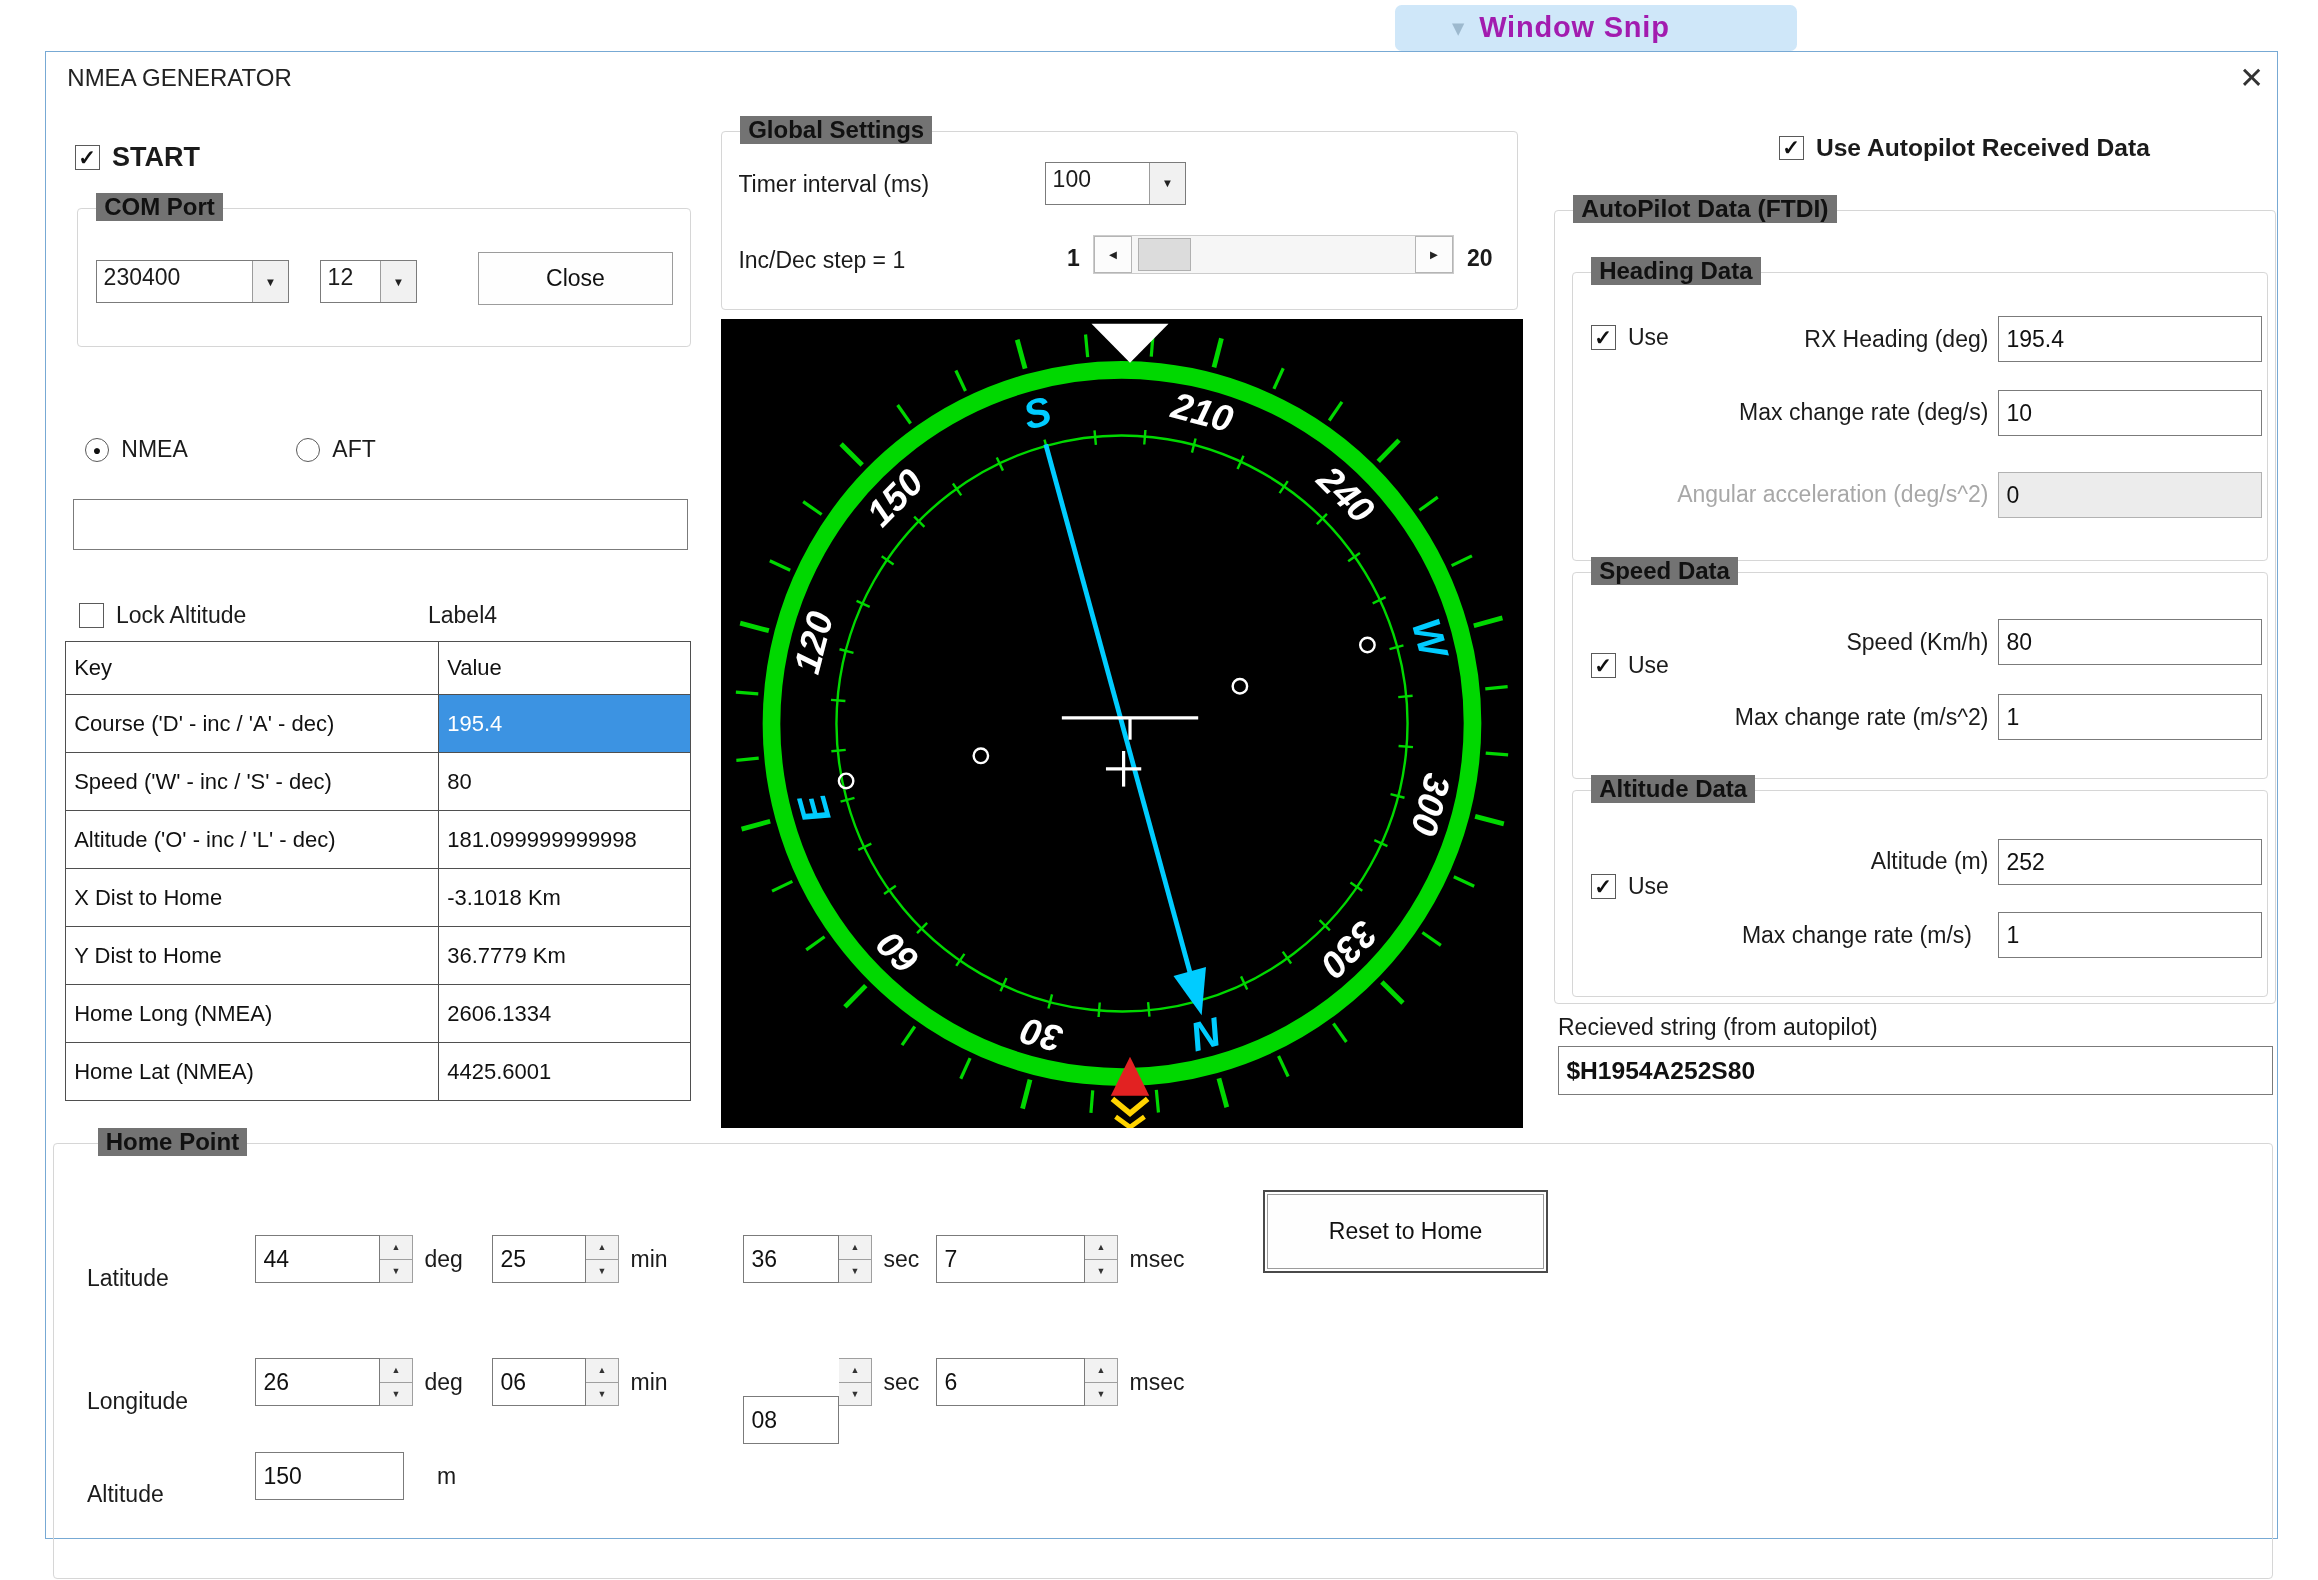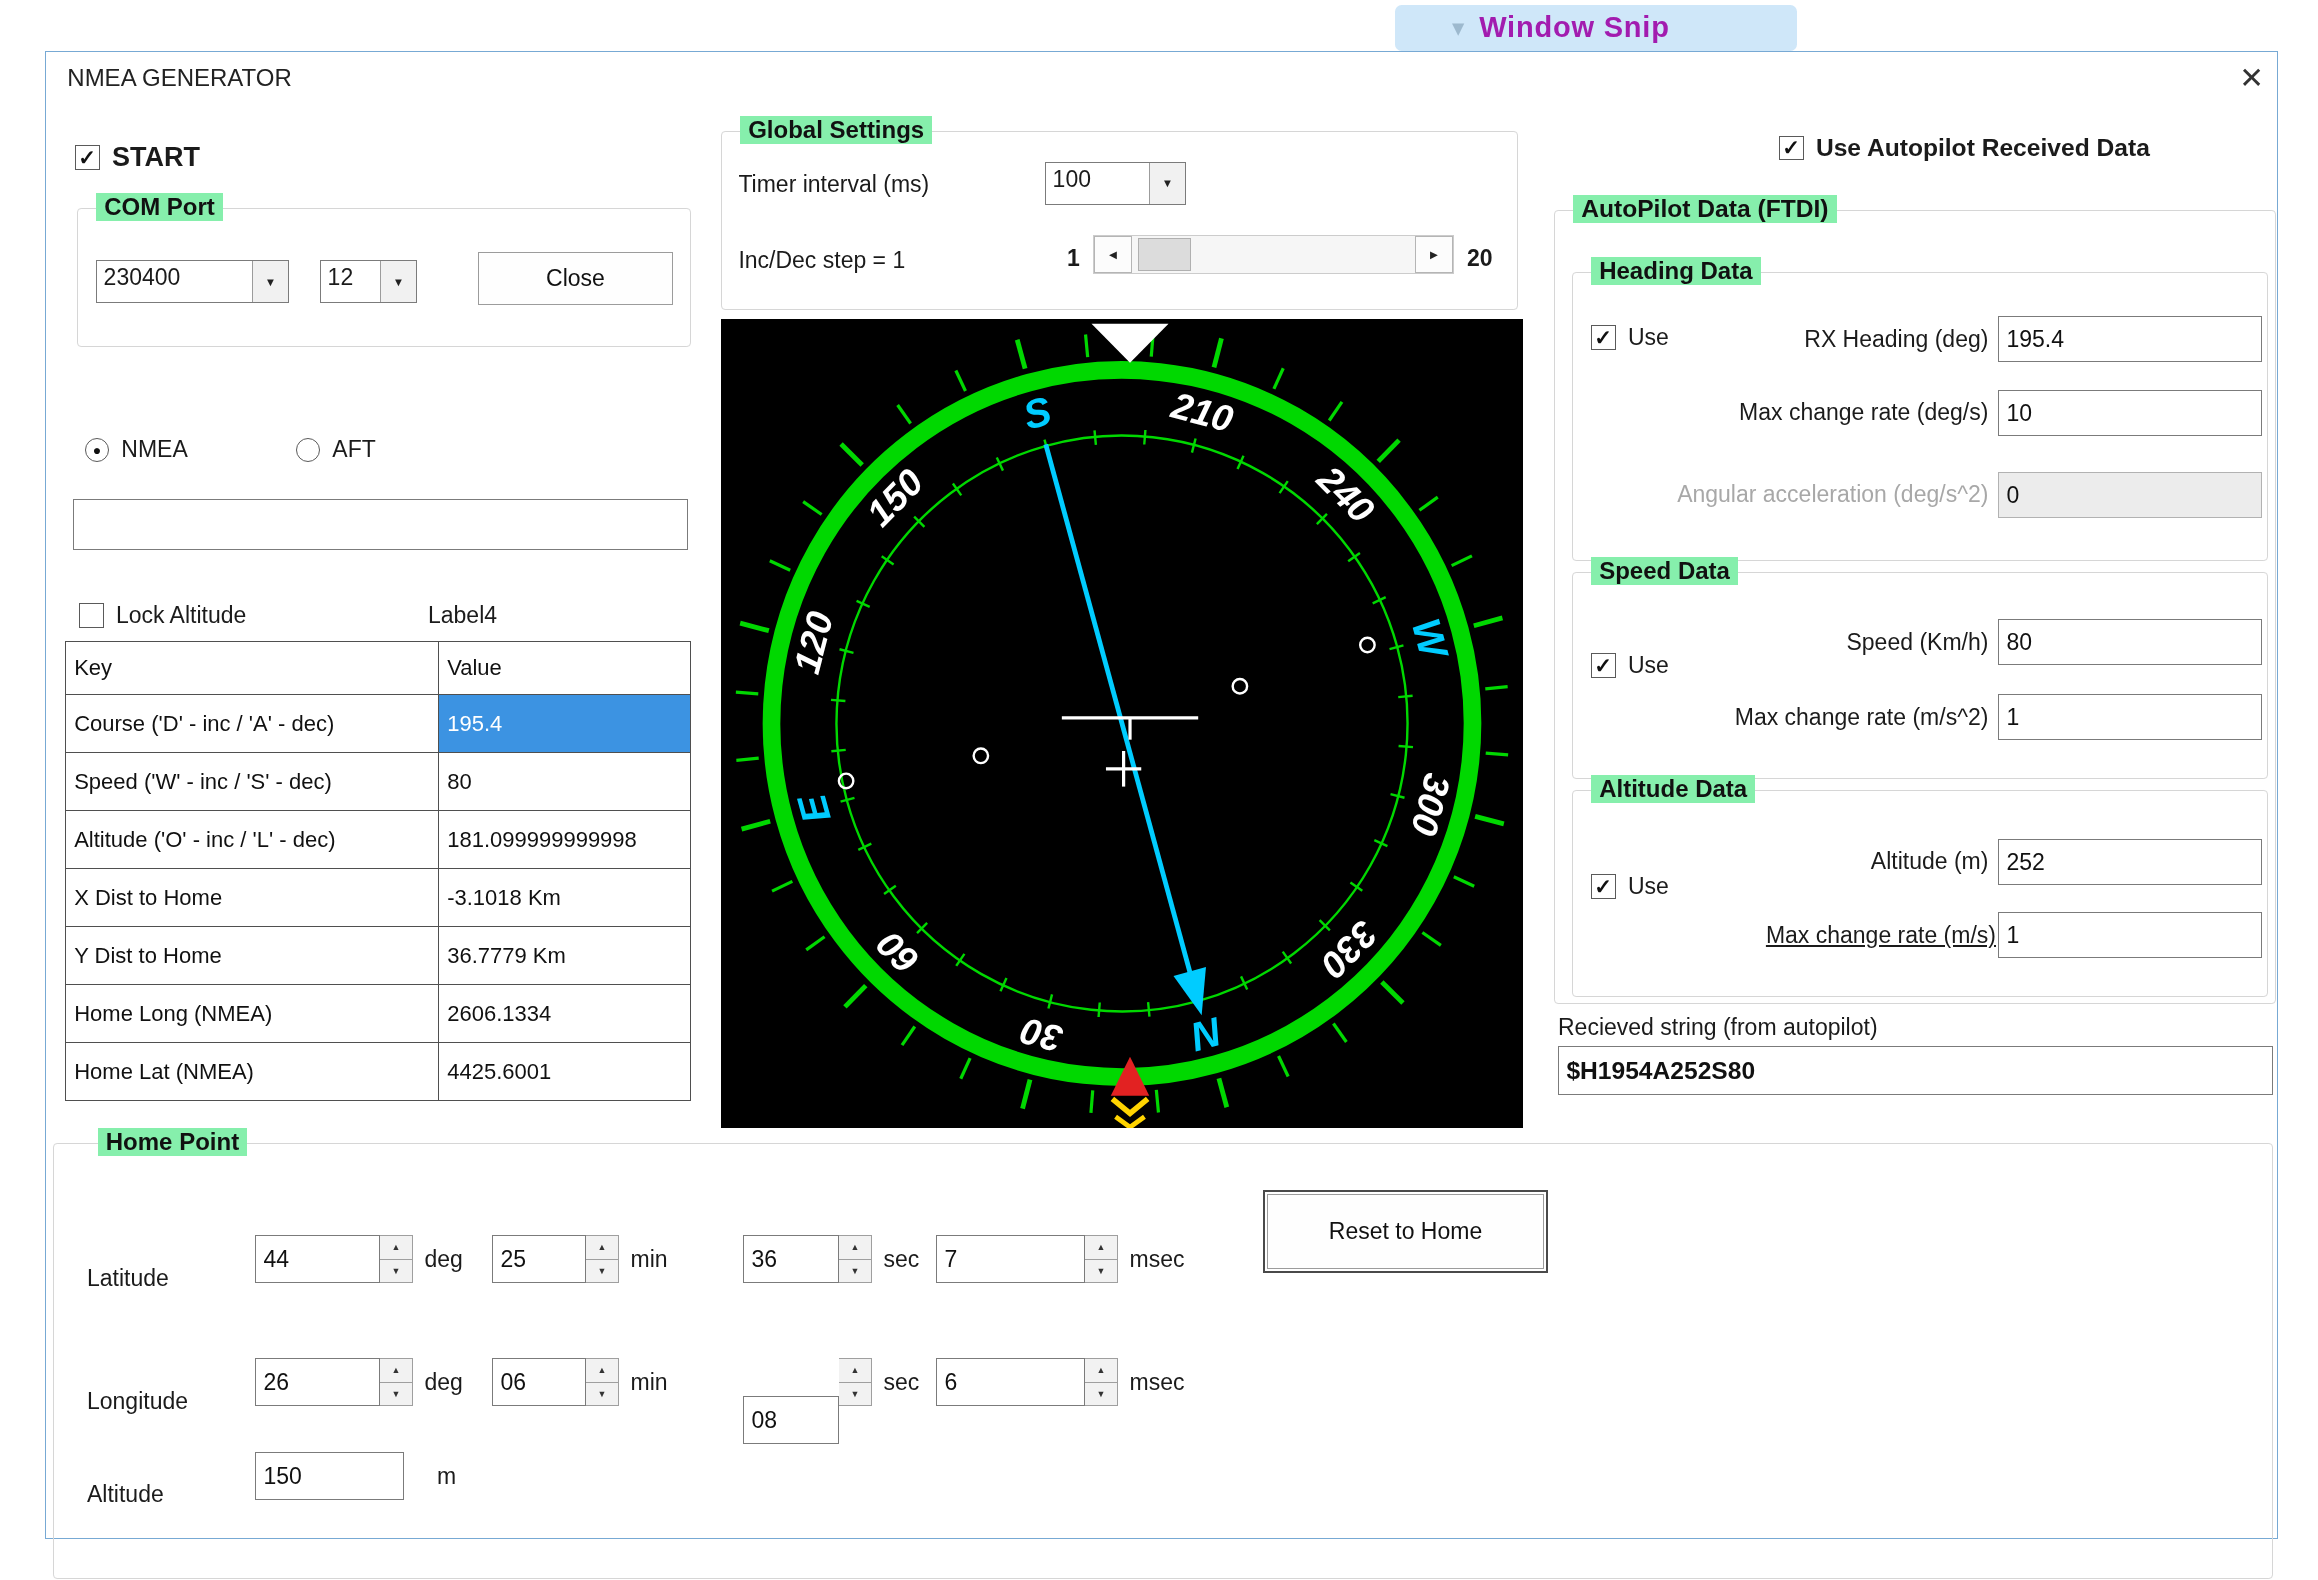--- a/index.html
+++ b/index.html
@@ -13,21 +13,21 @@
 
   .dialog { position:absolute; left:45px; top:51px; width:2233px; height:1488px; background:#ffffff;
             border:1.6px solid #77a9d4; z-index:2; }
 
   .titlebar { position:absolute; left:0; top:0; width:100%; height:49px; }
   .title-text { position:absolute; left:21.3px; top:11.5px; font-size:24px; color:#222; }
   .close-x { position:absolute; left:2184px; top:8.2px; font-size:29.5px; color:#333; width:43px; height:36px;
              display:flex; align-items:center; justify-content:center; cursor:default; }
 
   .group { position:absolute; border:1.6px solid #d6d6d6; border-radius:4.1px; }
-  .gtitle { position:absolute; top:-15.6px; left:18px; background:#86efac; padding:0 8.2px; font-weight:bold;
+  .gtitle { position:absolute; top:-15.6px; left:18px; background:#737373; padding:0 8.2px; font-weight:bold;
             font-size:24px; white-space:nowrap; color:#111; }
 
   .lbl { font-size:23px; white-space:nowrap; color:#1b1b1b; }
   .b { font-weight:bold; }
   .abs { position:absolute; }
 
   .cb { position:absolute; display:flex; align-items:center; gap:12.3px; }
   .cb-box { width:24.6px; height:24.6px; min-width:24.6px; border:1.6px solid #5a5a5a; background:#fff;
             display:flex; align-items:center; justify-content:center; font-size:21.3px; font-weight:bold; color:#101010; }
   .radio-circ { width:24px; height:24px; min-width:24px; border:1.6px solid #5a5a5a; border-radius:50%; background:#fff;
@@ -321,21 +321,21 @@
   </div>
 
   <div class="group" style="left:1526px;top:738px;width:696px;height:207px;">
     <span class="gtitle">Altitude Data</span>
     <div class="cb" style="left:18px;top:82px;">
       <span class="cb-box">✓</span>
       <span class="lbl">Use</span>
     </div>
     <span class="fld-lbl" style="left:16.4px;top:57px;width:399px;">Altitude (m)</span>
     <input class="tinput abs" style="left: 425px; top: 48px; width: 264px; height: 46px;" value="252">
-    <span class="fld-lbl" style="left:24px;top:131px;width:399px;text-decoration:underline;">Max change rate (m/s)</span>
+    <span class="fld-lbl" style="left:0;top:131px;width:399px;">Max change rate (m/s)</span>
     <input class="tinput abs" style="left: 425px; top: 121px; width: 264px; height: 46px;" value="1">
   </div>
 
   <span class="lbl abs" style="left:1512px;top:962px;">Recieved string (from autopilot)</span>
   <input class="tinput boldtxt abs" style="left: 1512px; top: 994px; width: 715px; height: 49px;" value="$H1954A252S80">
 
   <div class="group" style="left:6.6px;top:1091px;width:2220px;height:436px;">
     <span class="gtitle" style="left:44px;">Home Point</span>
   </div>
 

